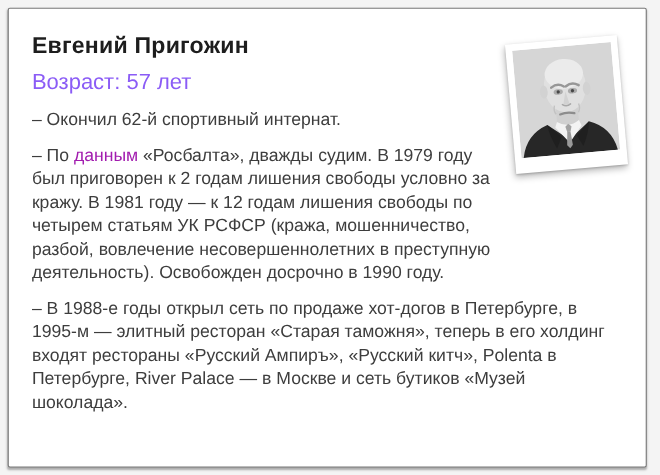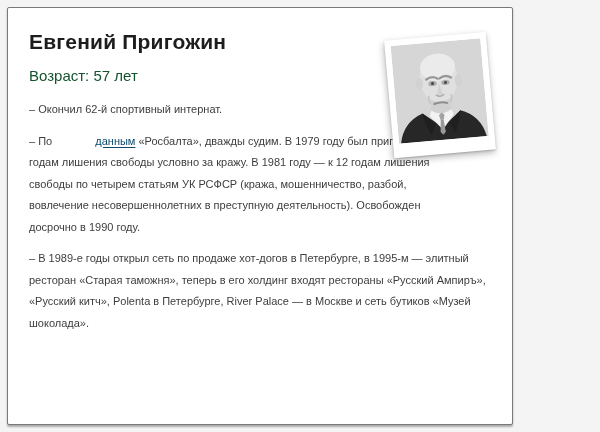--- a/index.html
+++ b/index.html
@@ -8,59 +8,57 @@
     width: 600px;
     height: 432px;
     background: #f4f4f4;
     font-family: "Liberation Sans", "DejaVu Sans", sans-serif;
     overflow: hidden;
   }
   .card {
     position: absolute;
     left: 7px;
     top: 7px;
-    width: 506px;
+    width: 581px;
     height: 418px;
     box-sizing: border-box;
     background: #ffffff;
     border: 1px solid #797979;
     border-radius: 2px;
     box-shadow: 0 2px 2px rgba(0,0,0,0.30);
     padding: 21px 24px 0 21px;
     overflow: hidden;
   }
   h1.title {
     margin: 0 0 10px 0;
     font-size: 21px;
     line-height: 26px;
     font-weight: bold;
     color: #1d1d1d;
     letter-spacing: 0.2px;
   }
   .age {
     margin: 0 0 13px 0;
-    font-size: 15px;
+    font-size: 20px;
     line-height: 21px;
-    color: #14532d;
+    color: #8b5cf6;
   }
   p.fact {
     margin: 0 0 10px 0;
-    font-size: 11px;
+    font-size: 16px;
     line-height: 21.5px;
     color: #3d3d3d;
   }
   p.fact.narrow {
     max-width: 432px;
   }
   a.inline-link {
-    color: #0c4a6e;
-    text-decoration: underline;
+    color: #a21caf;
     text-underline-offset: 2px;
     cursor: pointer;
-    margin-left: 40px;
   }
   .polaroid {
     position: absolute;
     top: 28px;
     right: 21px;
     width: 90px;
     padding: 6px 6px 14px 6px;
     background: #ffffff;
     transform: rotate(-5deg);
     box-shadow: -1px 3px 7px rgba(0,0,0,0.28), 0 1px 2px rgba(0,0,0,0.18);
@@ -77,21 +75,21 @@
 <div class="card">
 
   <h1 class="title">Евгений Пригожин</h1>
 
   <p class="age">Возраст: 57 лет</p>
 
   <p class="fact">– Окончил 62-й спортивный интернат.</p>
 
   <p class="fact narrow"><span>– По </span><a class="inline-link">данным</a><span> «Росбалта», дважды судим. В 1979 году был приговорен к 2 годам лишения свободы условно за кражу. В 1981 году — к 12 годам лишения свободы по четырем статьям УК РСФСР (кража, мошенничество, разбой, вовлечение несовершеннолетних в преступную деятельность). Освобожден досрочно в 1990 году.</span></p>
 
-  <p class="fact">– В 1989-е годы открыл сеть по продаже хот-догов в Петербурге, в 1995-м — элитный ресторан «Старая таможня», теперь в его холдинг входят рестораны «Русский Ампиръ», «Русский китч», Polenta в Петербурге, River Palace — в Москве и сеть бутиков «Музей шоколада».</p>
+  <p class="fact">– В 1988-е годы открыл сеть по продаже хот-догов в Петербурге, в 1995-м — элитный ресторан «Старая таможня», теперь в его холдинг входят рестораны «Русский Ампиръ», «Русский китч», Polenta в Петербурге, River Palace — в Москве и сеть бутиков «Музей шоколада».</p>
 
 
 
   <div class="polaroid">
     <svg viewBox="0 0 90 98" aria-hidden="true">
 
       <rect x="0" y="0" width="90" height="98" fill="#d6d6d6"></rect>
 
       <path d="M35 54 L35 76 L55 76 L55 54 Z" fill="#d0d0d0"></path>
 

